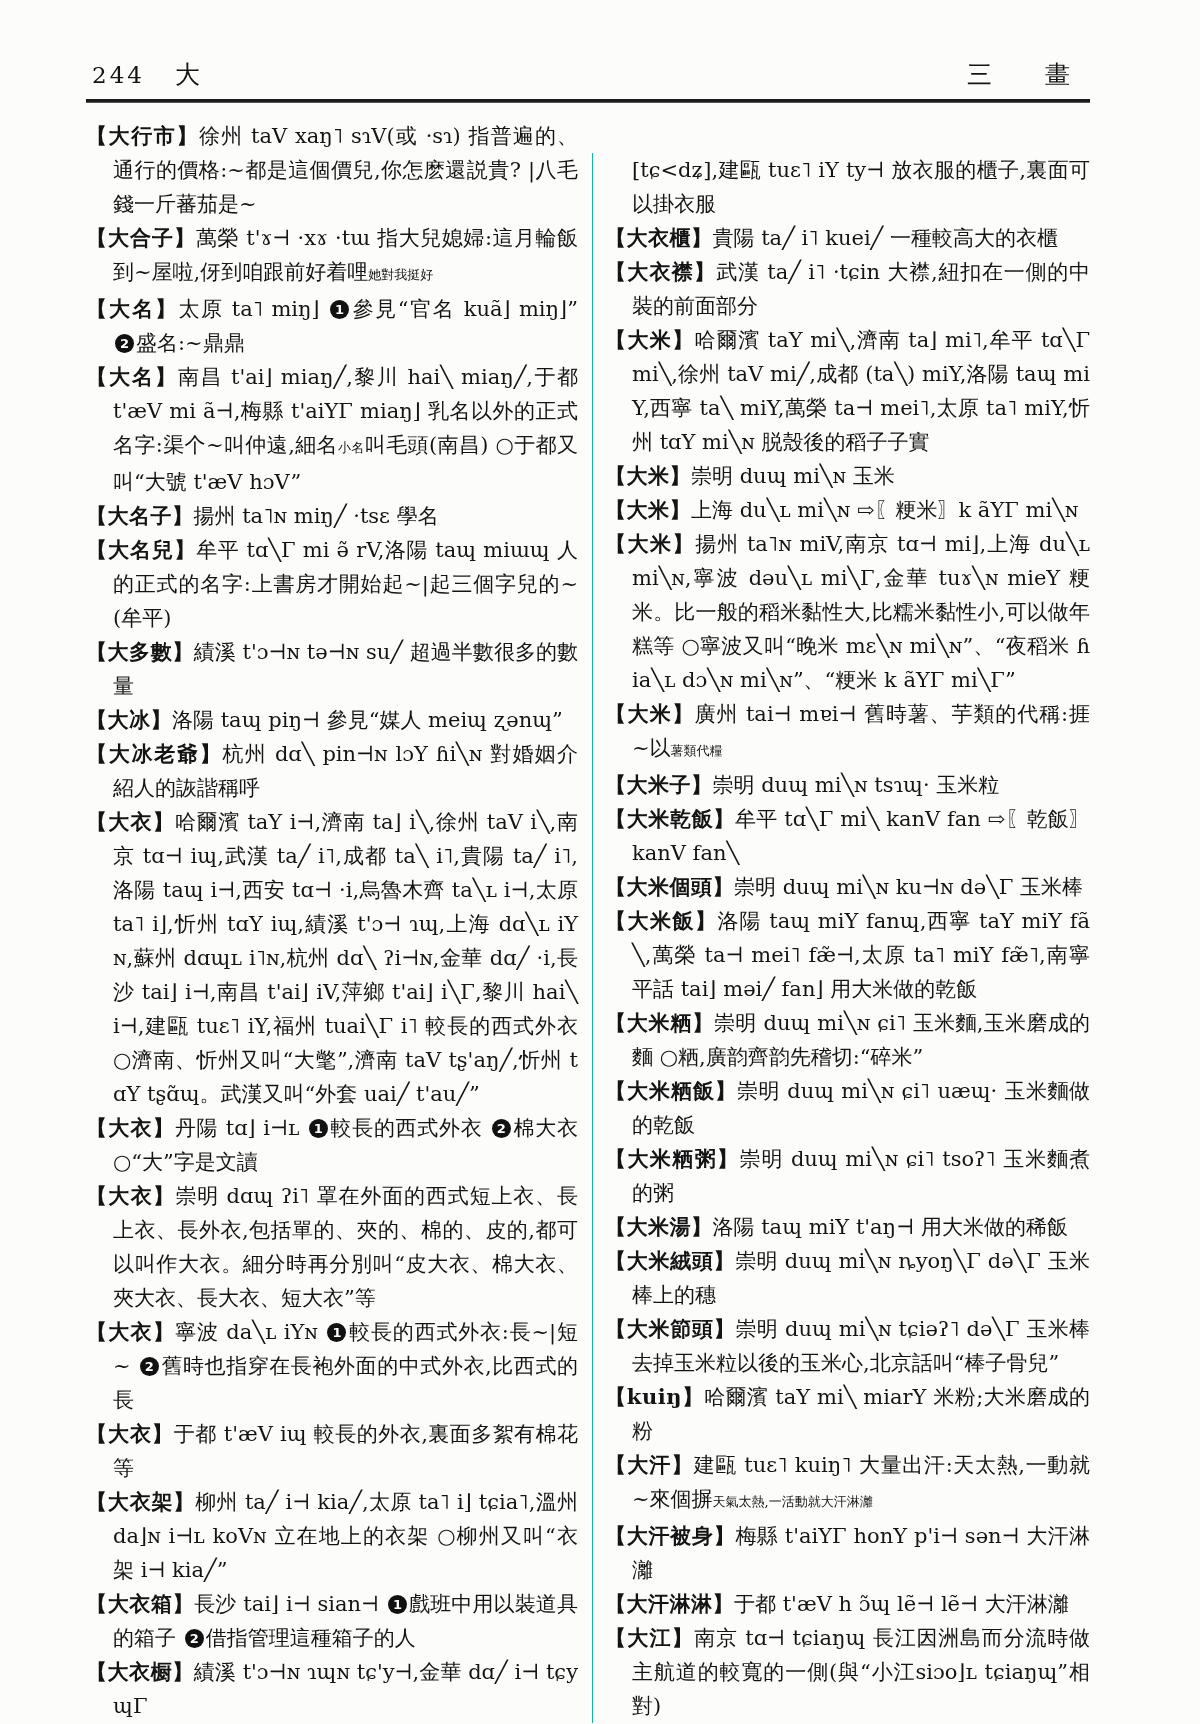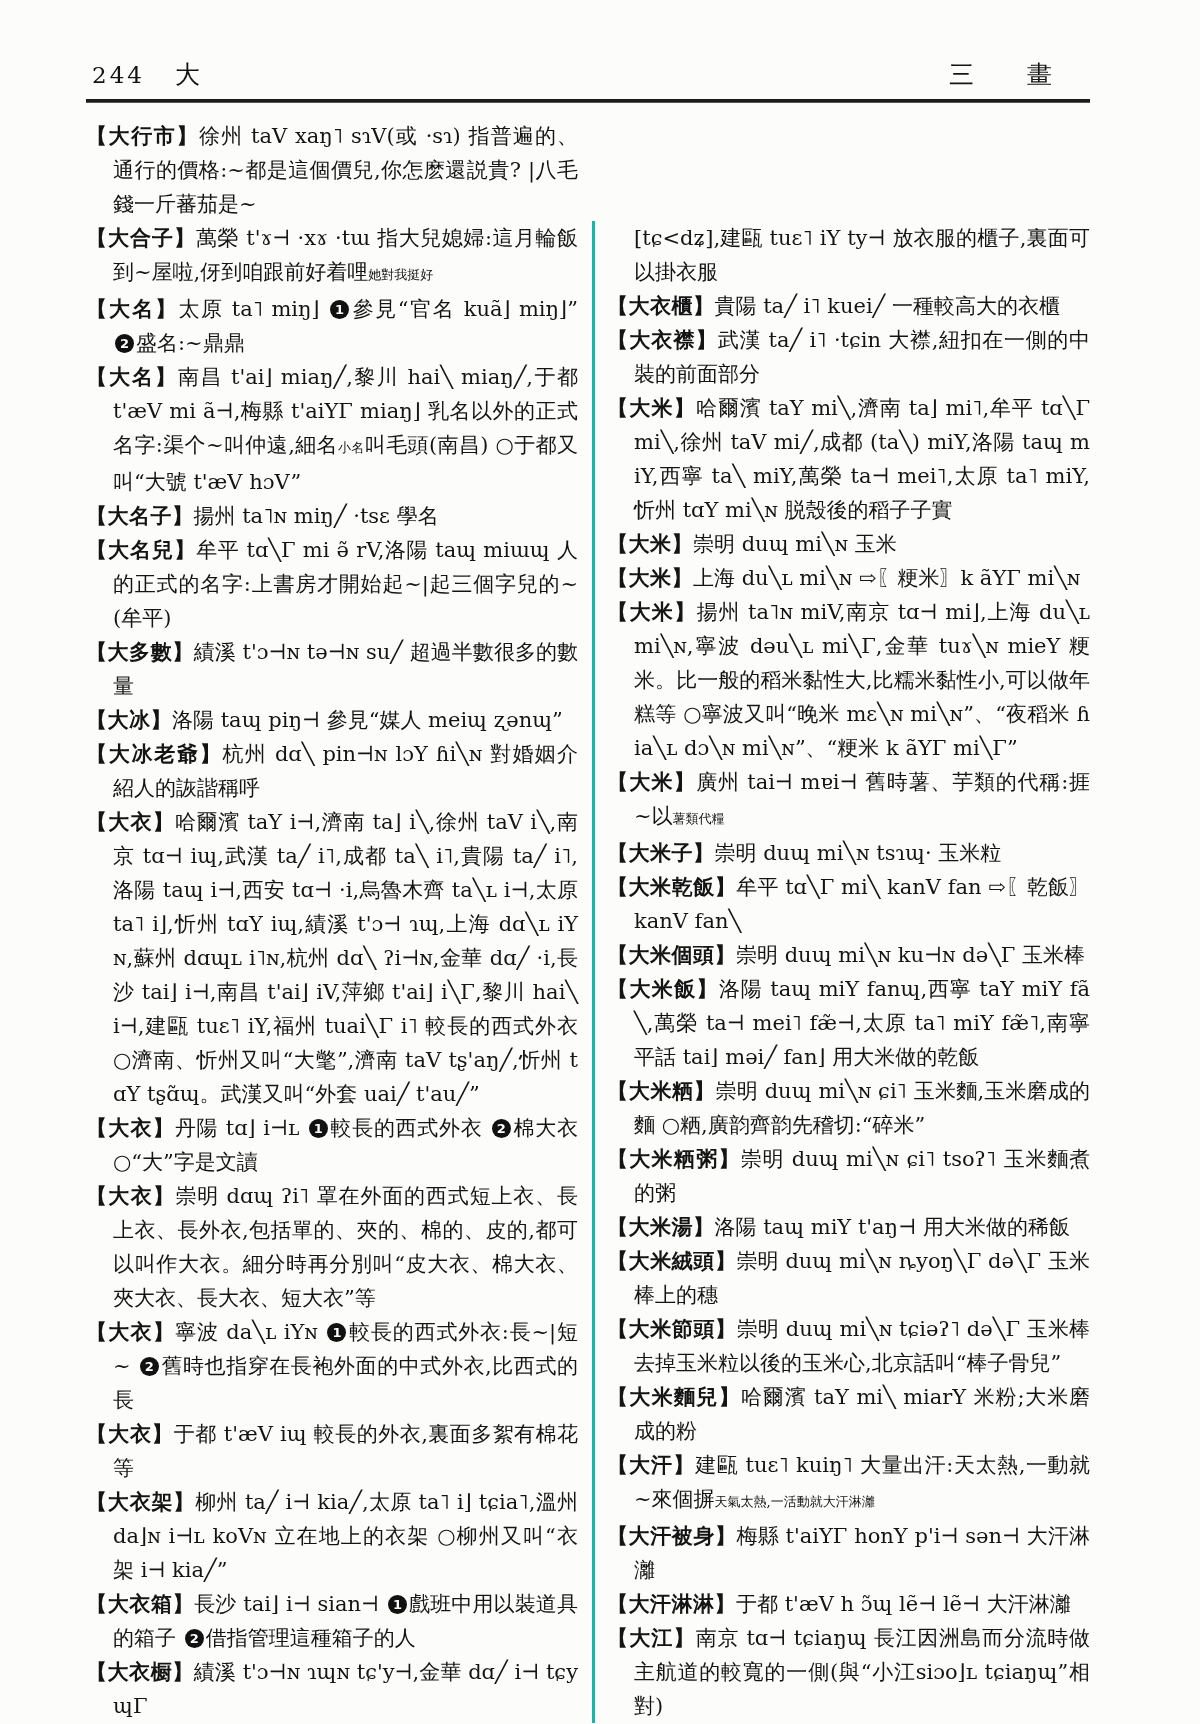--- a/index.html
+++ b/index.html
@@ -7,26 +7,26 @@
     width:1200px;height:1724px;
     background:#fcfcfa;color:#141414;
     font-family:"DejaVu Serif","Liberation Serif",serif;
     overflow:hidden;
   }
   .page{box-sizing:border-box;width:1134px;height:1724px;padding:58px 44px 0 86px;}
   .hdr{display:flex;justify-content:space-between;align-items:baseline;padding:0 4px 8px 6px;}
   .hdr-left{display:flex;align-items:baseline;}
   .page-num{font-size:23px;letter-spacing:3px;}
   .section-char{font-size:25px;margin-left:30px;}
-  .stroke-label{font-size:25px;letter-spacing:14px;margin-right:20px;}
+  .stroke-label{font-size:25px;letter-spacing:14px;margin-right:2px;}
   .rule{height:3px;background:#1c1c1c;border-bottom:1px solid #555;margin-bottom:16px;}
   .columns{display:flex;align-items:flex-end;}
   .col{box-sizing:border-box;}
   .col-left{width:492px;}
-  .col-right{flex:1;margin-left:14px;padding-left:12px;border-left:3px solid #14b8a6;}
+  .col-right{flex:1;margin-left:14px;padding-left:12px;border-left:1px solid #14b8a6;}
   .entry{
     margin:0;font-size:21px;line-height:34px;
     text-align:justify;text-justify:inter-ideograph;
     padding-left:27px;text-indent:-27px;
     word-break:break-all;
   }
   .entry.cont{text-indent:0;}
   .head{font-weight:bold;letter-spacing:0.5px;}
   .small{font-size:13px;}
   .cnum{
@@ -79,25 +79,26 @@
         <p class="entry"><span class="head">【大米】</span><span class="body-text">哈爾濱 taY mi╲,濟南 ta⌋ mi˥,牟平 tɑ╲Γ mi╲,徐州 taV mi╱,成都 (ta╲) miY,洛陽 taɰ miY,西寧 ta╲ miY,萬榮 ta⊣ mei˥,太原 ta˥ miY,忻州 tɑY mi╲ɴ 脱殼後的稻子子實</span></p>
         <p class="entry"><span class="head">【大米】</span><span class="body-text">崇明 duɰ mi╲ɴ 玉米</span></p>
         <p class="entry"><span class="head">【大米】</span><span class="body-text">上海 du╲ʟ mi╲ɴ ⇨〖粳米〗k ãYΓ mi╲ɴ</span></p>
         <p class="entry"><span class="head">【大米】</span><span class="body-text">揚州 ta˥ɴ miV,南京 tɑ⊣ mi⌋,上海 du╲ʟ mi╲ɴ,寧波 dəu╲ʟ mi╲Γ,金華 tuɤ╲ɴ mieY 粳米。比一般的稻米黏性大,比糯米黏性小,可以做年糕等 ○寧波又叫“晚米 mɛ╲ɴ mi╲ɴ”、“夜稻米 ɦia╲ʟ dɔ╲ɴ mi╲ɴ”、“粳米 k ãYΓ mi╲Γ”</span></p>
         <p class="entry"><span class="head">【大米】</span><span class="body-text">廣州 tai⊣ mɐi⊣ 舊時薯、芋類的代稱:捱~以</span><span class="small">薯類代糧</span></p>
         <p class="entry"><span class="head">【大米子】</span><span class="body-text">崇明 duɰ mi╲ɴ tsɿɰ· 玉米粒</span></p>
         <p class="entry"><span class="head">【大米乾飯】</span><span class="body-text">牟平 tɑ╲Γ mi╲ kanV fan ⇨〖乾飯〗kanV fan╲</span></p>
         <p class="entry"><span class="head">【大米個頭】</span><span class="body-text">崇明 duɰ mi╲ɴ ku⊣ɴ də╲Γ 玉米棒</span></p>
         <p class="entry"><span class="head">【大米飯】</span><span class="body-text">洛陽 taɰ miY fanɰ,西寧 taY miY fã╲,萬榮 ta⊣ mei˥ fæ̃⊣,太原 ta˥ miY fæ̃˥,南寧平話 tai⌋ məi╱ fan⌋ 用大米做的乾飯</span></p>
         <p class="entry"><span class="head">【大米粞】</span><span class="body-text">崇明 duɰ mi╲ɴ ɕi˥ 玉米麵,玉米磨成的麵 ○粞,廣韵齊韵先稽切:“碎米”</span></p>
+        <p class="entry"><span class="head">【大米粞飯】</span><span class="body-text">崇明 duɰ mi╲ɴ ɕi˥ uæɰ· 玉米麵做的乾飯</span></p>
         <p class="entry"><span class="head">【大米粞粥】</span><span class="body-text">崇明 duɰ mi╲ɴ ɕi˥ tsoʔ˥ 玉米麵煮的粥</span></p>
         <p class="entry"><span class="head">【大米湯】</span><span class="body-text">洛陽 taɰ miY t'aŋ⊣ 用大米做的稀飯</span></p>
         <p class="entry"><span class="head">【大米絨頭】</span><span class="body-text">崇明 duɰ mi╲ɴ ȵyoŋ╲Γ də╲Γ 玉米棒上的穗</span></p>
         <p class="entry"><span class="head">【大米節頭】</span><span class="body-text">崇明 duɰ mi╲ɴ tɕiəʔ˥ də╲Γ 玉米棒去掉玉米粒以後的玉米心,北京話叫“棒子骨兒”</span></p>
-        <p class="entry"><span class="head">【大米麵兒】</span><span class="body-text">哈爾濱 taY mi╲ miarY 米粉;大米磨成的粉</span></p>
+        <p class="entry"><span class="head">【kuiŋ】</span><span class="body-text">哈爾濱 taY mi╲ miarY 米粉;大米磨成的粉</span></p>
         <p class="entry"><span class="head">【大汗】</span><span class="body-text">建甌 tuɛ˥ kuiŋ˥ 大量出汗:天太熱,一動就~來個摒</span><span class="small">天氣太熱,一活動就大汗淋灕</span></p>
         <p class="entry"><span class="head">【大汗被身】</span><span class="body-text">梅縣 t'aiYΓ honY p'i⊣ sən⊣ 大汗淋灕</span></p>
         <p class="entry"><span class="head">【大汗淋淋】</span><span class="body-text">于都 t'æV h ɔ̃ɰ lẽ⊣ lẽ⊣ 大汗淋灕</span></p>
         <p class="entry"><span class="head">【大江】</span><span class="body-text">南京 tɑ⊣ tɕiaŋɰ 長江因洲島而分流時做主航道的較寬的一側(與“小江siɔo⌋ʟ tɕiaŋɰ”相對)</span></p>
       </div>
   </div>
 
 </div>
 
 </body></html>

